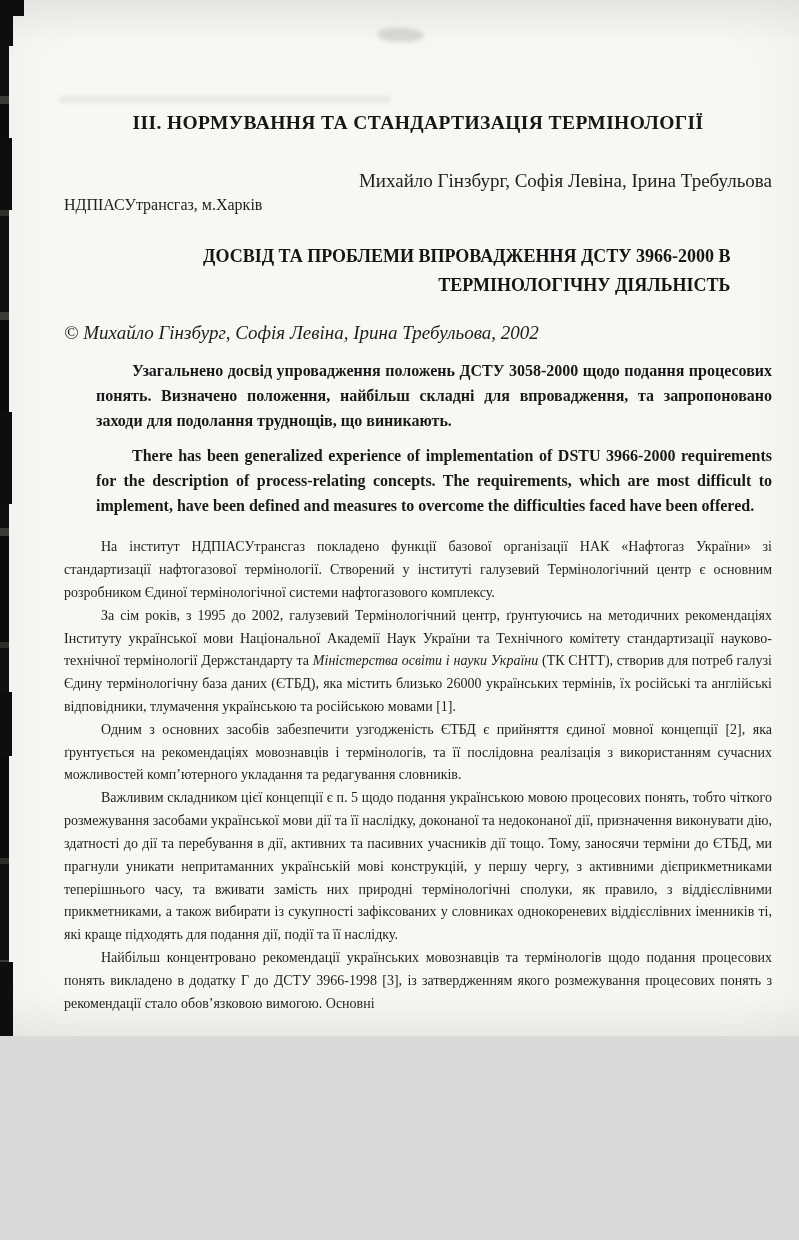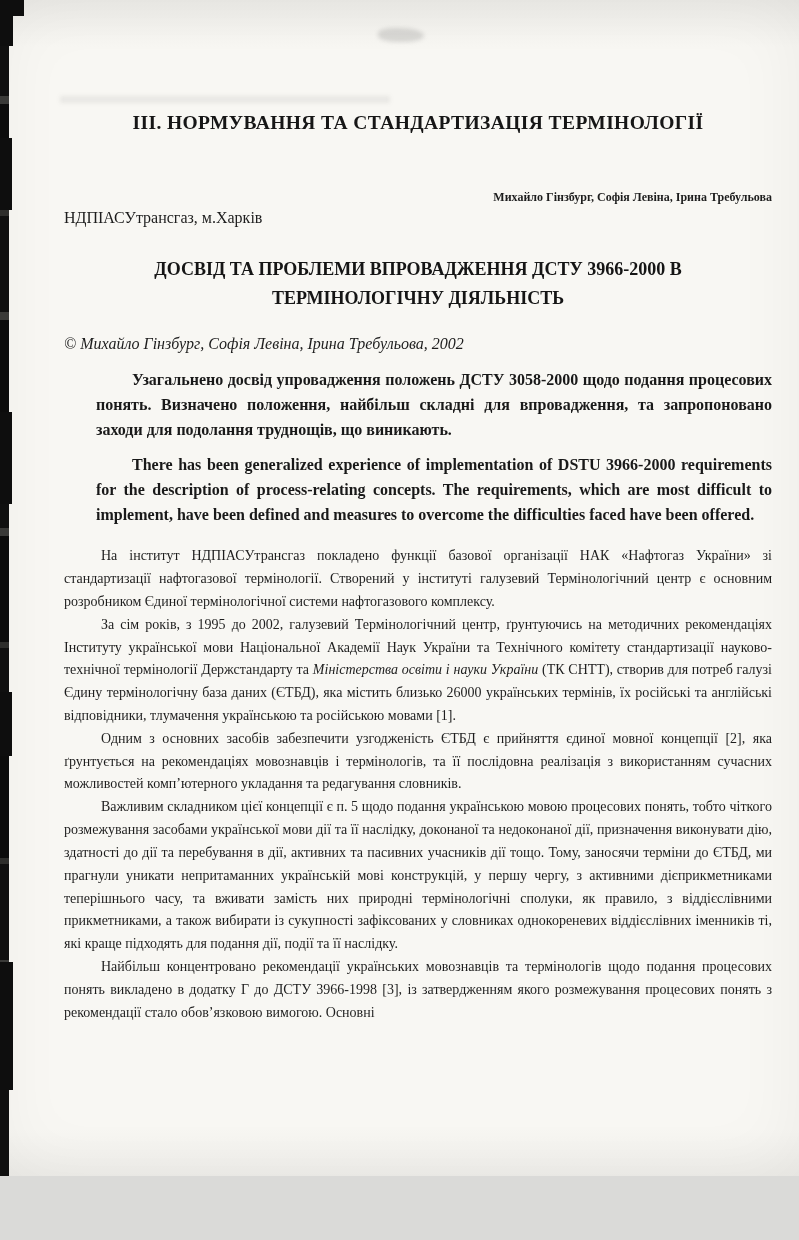--- a/index.html
+++ b/index.html
@@ -3,21 +3,21 @@
 <meta charset="utf-8">
 <style>
   html, body {
     margin: 0;
     padding: 0;
     background: #dadad8;
   }
   .scan {
     position: relative;
     width: 799px;
-    height: 1176px;
+    height: 1036px;
     margin: 0;
     background: linear-gradient(180deg, #ecebe7 0%, #f8f7f3 4%, #f8f7f3 96%, #efeeea 100%);
     overflow: hidden;
     box-shadow: inset 0 0 70px rgba(0,0,0,0.05);
     font-family: "Liberation Serif", "DejaVu Serif", serif;
     color: #1d1d1d;
   }
   
   .edge-strip {
     position: absolute;
@@ -62,43 +62,43 @@
   }
   .section-title {
     margin: 112px 0 0 0;
     text-align: center;
     font-size: 19.5px;
     font-weight: bold;
     letter-spacing: 0.4px;
     color: #161616;
   }
   .authors {
-    margin-top: 56px;
+    margin-top: 36px;
     text-align: right;
-    font-weight: bold;
-    font-size: 12px;
+    font-weight: normal;
+    font-size: 19px;
   }
   .affiliation {
     margin-top: 4px;
     text-align: left;
     font-size: 16px;
   }
   .paper-title {
     margin: 28px auto 0 auto;
     max-width: 625px;
-    text-align: center;
+    text-align: right;
     font-size: 18px;
     font-weight: bold;
     line-height: 1.6;
     color: #151515;
   }
   .copyright {
     margin-top: 22px;
     font-style: italic;
-    font-size: 16px;
+    font-size: 19px;
   }
   .abstract {
     margin: 15px 0 0 32px;
     text-indent: 36px;
     text-align: justify;
     font-weight: bold;
     font-size: 16px;
     line-height: 1.56;
     color: #191919;
   }

